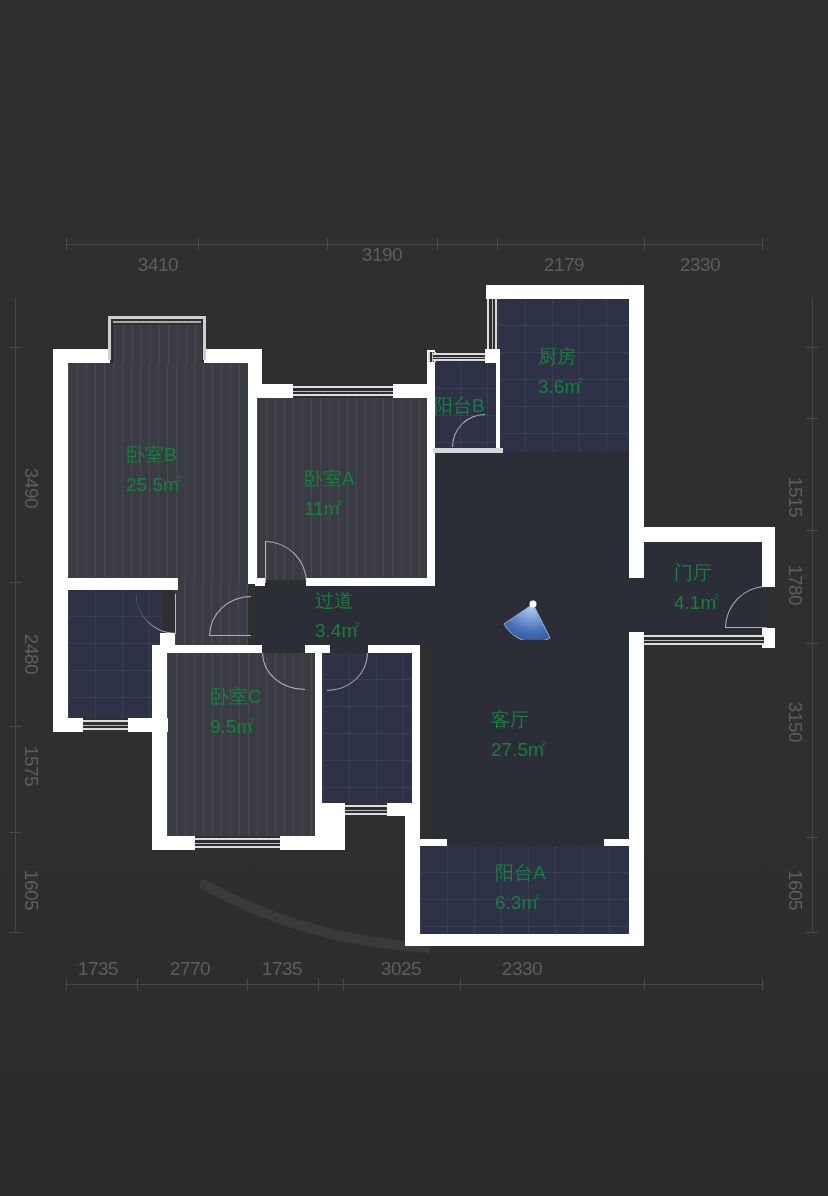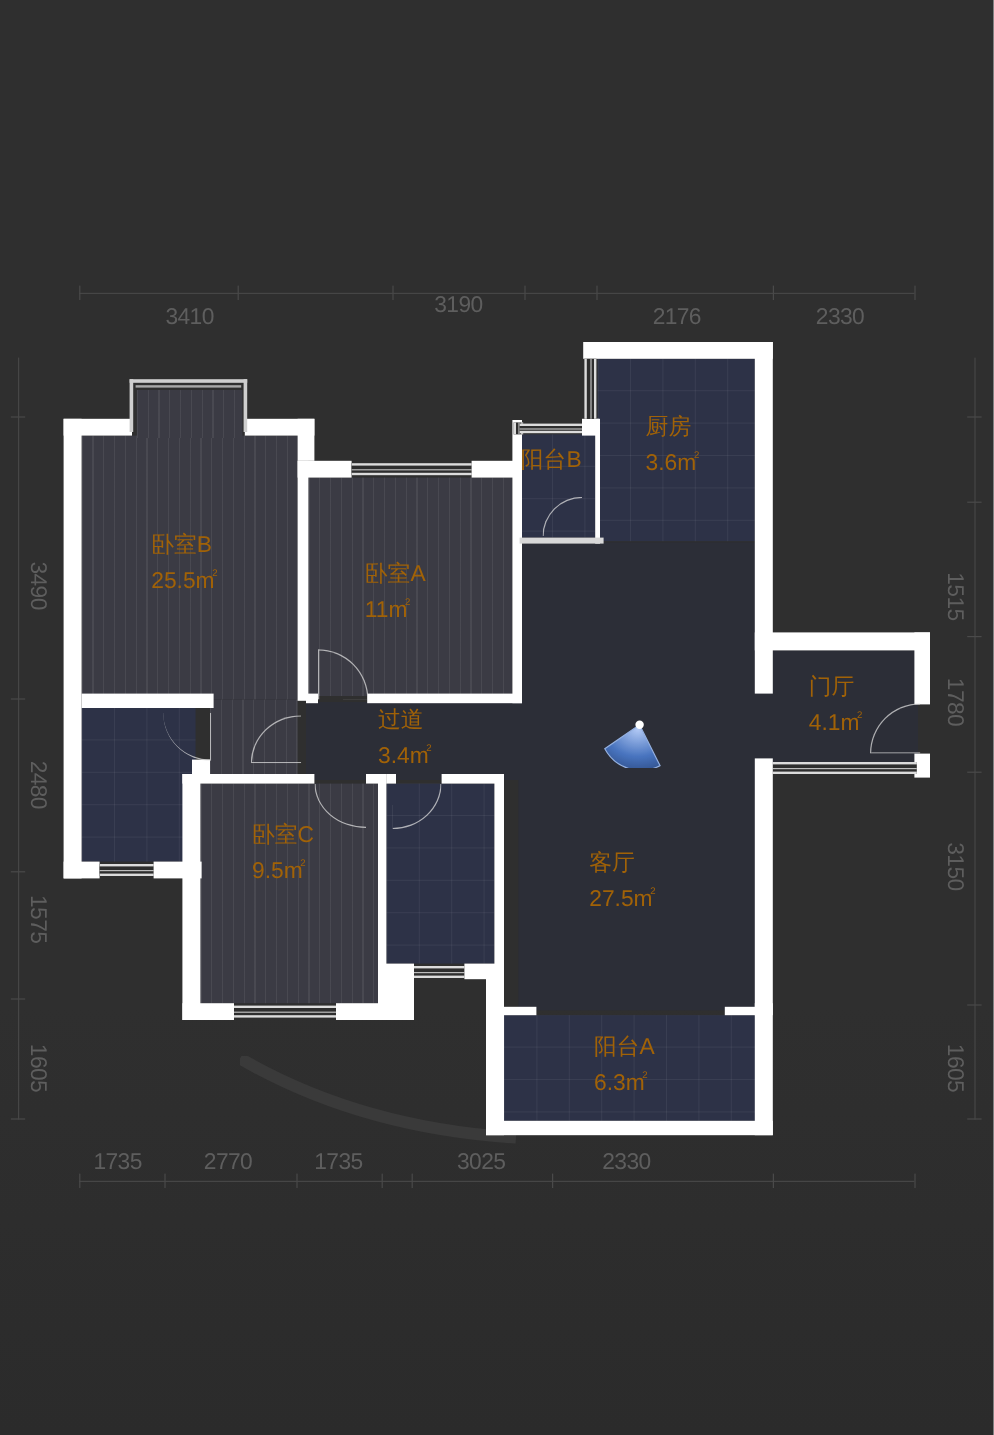--- a/index.html
+++ b/index.html
@@ -38,21 +38,21 @@
   .wall { position: absolute; background: #ffffff; }
   .window { position: absolute; background: #2e2e2e; border-top: 2px solid #dcdcdc; border-bottom: 2px solid #dcdcdc; }
   .window::after { content: ""; position: absolute; left: 0; right: 0; top: 50%; height: 1px; background: #bcbcbc; }
   .window.vert { border: none; border-left: 2px solid #dcdcdc; border-right: 2px solid #dcdcdc; }
   .window.vert::after { left: 50%; right: auto; top: 0; bottom: 0; width: 1px; height: auto; }
 
   .door-arc {
     position: absolute; border: 1.5px solid rgba(220,220,220,0.75);
   }
 
-  .label { position: absolute; color: #a16207; font-size: 19px; line-height: 1.6; white-space: nowrap; }
+  .label { position: absolute; color: #15803d; font-size: 19px; line-height: 1.6; white-space: nowrap; }
   .label .area { display: block; }
   .label sup { font-size: 8px; vertical-align: 10px; margin-left: -2px; }
 
   .camera {
     position: absolute; left: 503px; top: 600px; width: 50px; height: 40px;
   }
 </style>
 </head>
 <body>
 
@@ -61,21 +61,21 @@
   <div class="dim-line" style="left:66px; top:244px; width:696px; height:1px;"></div>
   <div class="dim-tick" style="left:66px; top:238px; width:1px; height:12px;"></div>
   <div class="dim-tick" style="left:198px; top:238px; width:1px; height:12px;"></div>
   <div class="dim-tick" style="left:327px; top:238px; width:1px; height:12px;"></div>
   <div class="dim-tick" style="left:437px; top:238px; width:1px; height:12px;"></div>
   <div class="dim-tick" style="left:497px; top:238px; width:1px; height:12px;"></div>
   <div class="dim-tick" style="left:644px; top:238px; width:1px; height:12px;"></div>
   <div class="dim-tick" style="left:762px; top:238px; width:1px; height:12px;"></div>
   <div class="dim-label" style="left:158px; top:254px;">3410</div>
   <div class="dim-label" style="left:340px; top:244px;margin-left:42px;">3190</div>
-  <div class="dim-label" style="left:564px; top:254px;">2176</div>
+  <div class="dim-label" style="left:564px; top:254px;">2179</div>
   <div class="dim-label" style="left:700px; top:254px;">2330</div>
 
   <div class="dim-line" style="left:66px; top:984px; width:696px; height:1px;"></div>
   <div class="dim-tick" style="left:66px; top:978px; width:1px; height:12px;"></div>
   <div class="dim-tick" style="left:137px; top:978px; width:1px; height:12px;"></div>
   <div class="dim-tick" style="left:247px; top:978px; width:1px; height:12px;"></div>
   <div class="dim-tick" style="left:318px; top:978px; width:1px; height:12px;"></div>
   <div class="dim-tick" style="left:343px; top:978px; width:1px; height:12px;"></div>
   <div class="dim-tick" style="left:460px; top:978px; width:1px; height:12px;"></div>
   <div class="dim-tick" style="left:644px; top:978px; width:1px; height:12px;"></div>
@@ -221,21 +221,21 @@
   </svg>
 
   <div class="label" style="left:126px; top:440px;">
     <span>卧室B</span>
     <span class="area"><span>25.5m</span><sup>2</sup></span>
   </div>
   <div class="label" style="left:304px; top:464px;">
     <span>卧室A</span>
     <span class="area"><span>11m</span><sup>2</sup></span>
   </div>
-  <div class="label" style="left:434px; top:369px;">
+  <div class="label" style="left:434px; top:391px;">
     <span>阳台B</span>
   </div>
   <div class="label" style="left:538px; top:342px;">
     <span>厨房</span>
     <span class="area"><span>3.6m</span><sup>2</sup></span>
   </div>
   <div class="label" style="left:674px; top:558px;">
     <span>门厅</span>
     <span class="area"><span>4.1m</span><sup>2</sup></span>
   </div>

